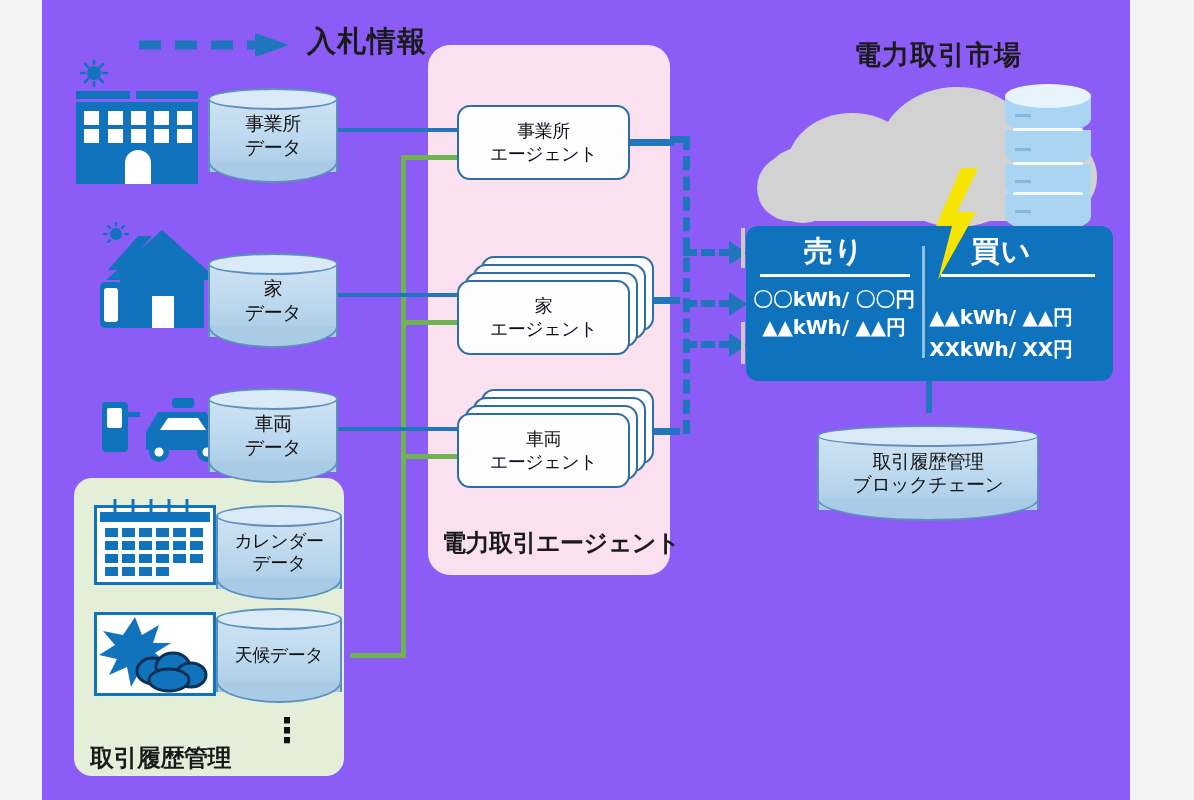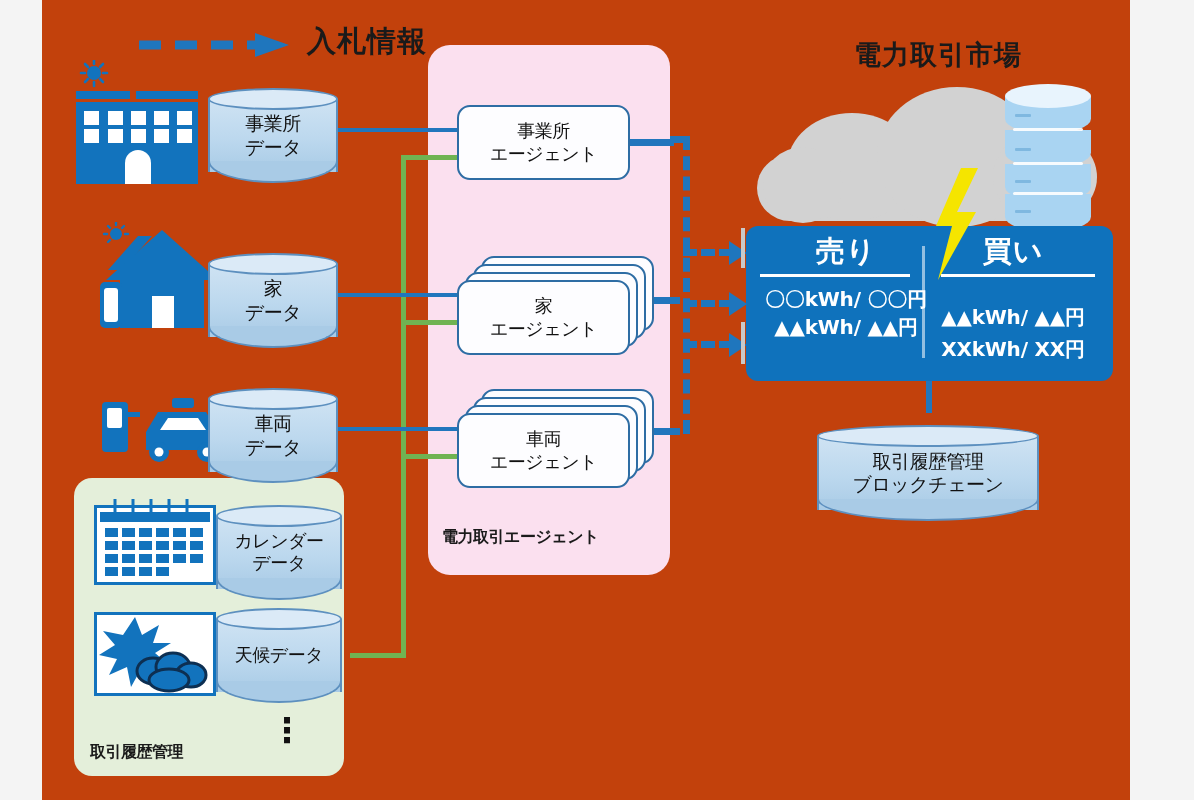--- a/index.html
+++ b/index.html
@@ -6,38 +6,38 @@
   html,body{margin:0;padding:0;}
   body{
     width:1194px;height:800px;
     background:#f4f4f4;
     font-family:"Liberation Sans","DejaVu Sans",sans-serif;
     overflow:hidden;
   }
   #canvas{
     position:absolute;left:42px;top:0;
     width:1088px;height:800px;
-    background:#c2410c;
+    background:#8b5cf6;
   }
   .abs{position:absolute;}
 
   
   .jp{font-family:"DejaVu Sans","Liberation Sans",sans-serif;font-weight:bold;color:#1a1a1a;}
 
   
   #pink-region{
     left:386px;top:45px;width:242px;height:530px;
     background:#fbe0ef;border-radius:22px;
   }
   #green-region{
     left:32px;top:478px;width:270px;height:298px;
     background:#e4efda;border-radius:18px;
   }
   .region-label{
-    font-size:16px;letter-spacing:-0.5px;white-space:nowrap;
+    font-size:24px;letter-spacing:-0.5px;white-space:nowrap;
   }
 
   
   .cyl{}
   .cyl .body{
     position:absolute;left:0;top:11px;width:100%;height:calc(100% - 22px);
     background:linear-gradient(180deg,#cfe3f3 0%,#bcd8ee 55%,#a9cbe6 100%);
     border-left:2px solid #5d90bf;border-right:2px solid #5d90bf;
     box-sizing:border-box;
   }
@@ -89,21 +89,21 @@
   .arrow-r{
     width:0;height:0;border-top:12px solid transparent;border-bottom:12px solid transparent;
     border-left:18px solid #1f76bd;
   }
 
   
   #market-box{
     left:704px;top:226px;width:367px;height:155px;
     background:#0f72bc;border-radius:12px;
   }
-  .mk-col{position:absolute;top:0;height:100%;padding-left:8px;}
+  .mk-col{position:absolute;top:0;height:100%;}
   .mk-head{
     position:absolute;width:100%;text-align:center;top:6px;
     font-size:29px;font-weight:bold;color:#fff;letter-spacing:1px;
     font-family:"DejaVu Sans","Liberation Sans",sans-serif;
   }
   .mk-rule{position:absolute;height:3px;background:#ffffff;top:48px;}
   .mk-row{
     position:absolute;width:100%;text-align:center;color:#fff;
     font-size:20px;font-weight:bold;white-space:nowrap;letter-spacing:-0.2px;
     font-family:"DejaVu Sans","Liberation Sans",sans-serif;

